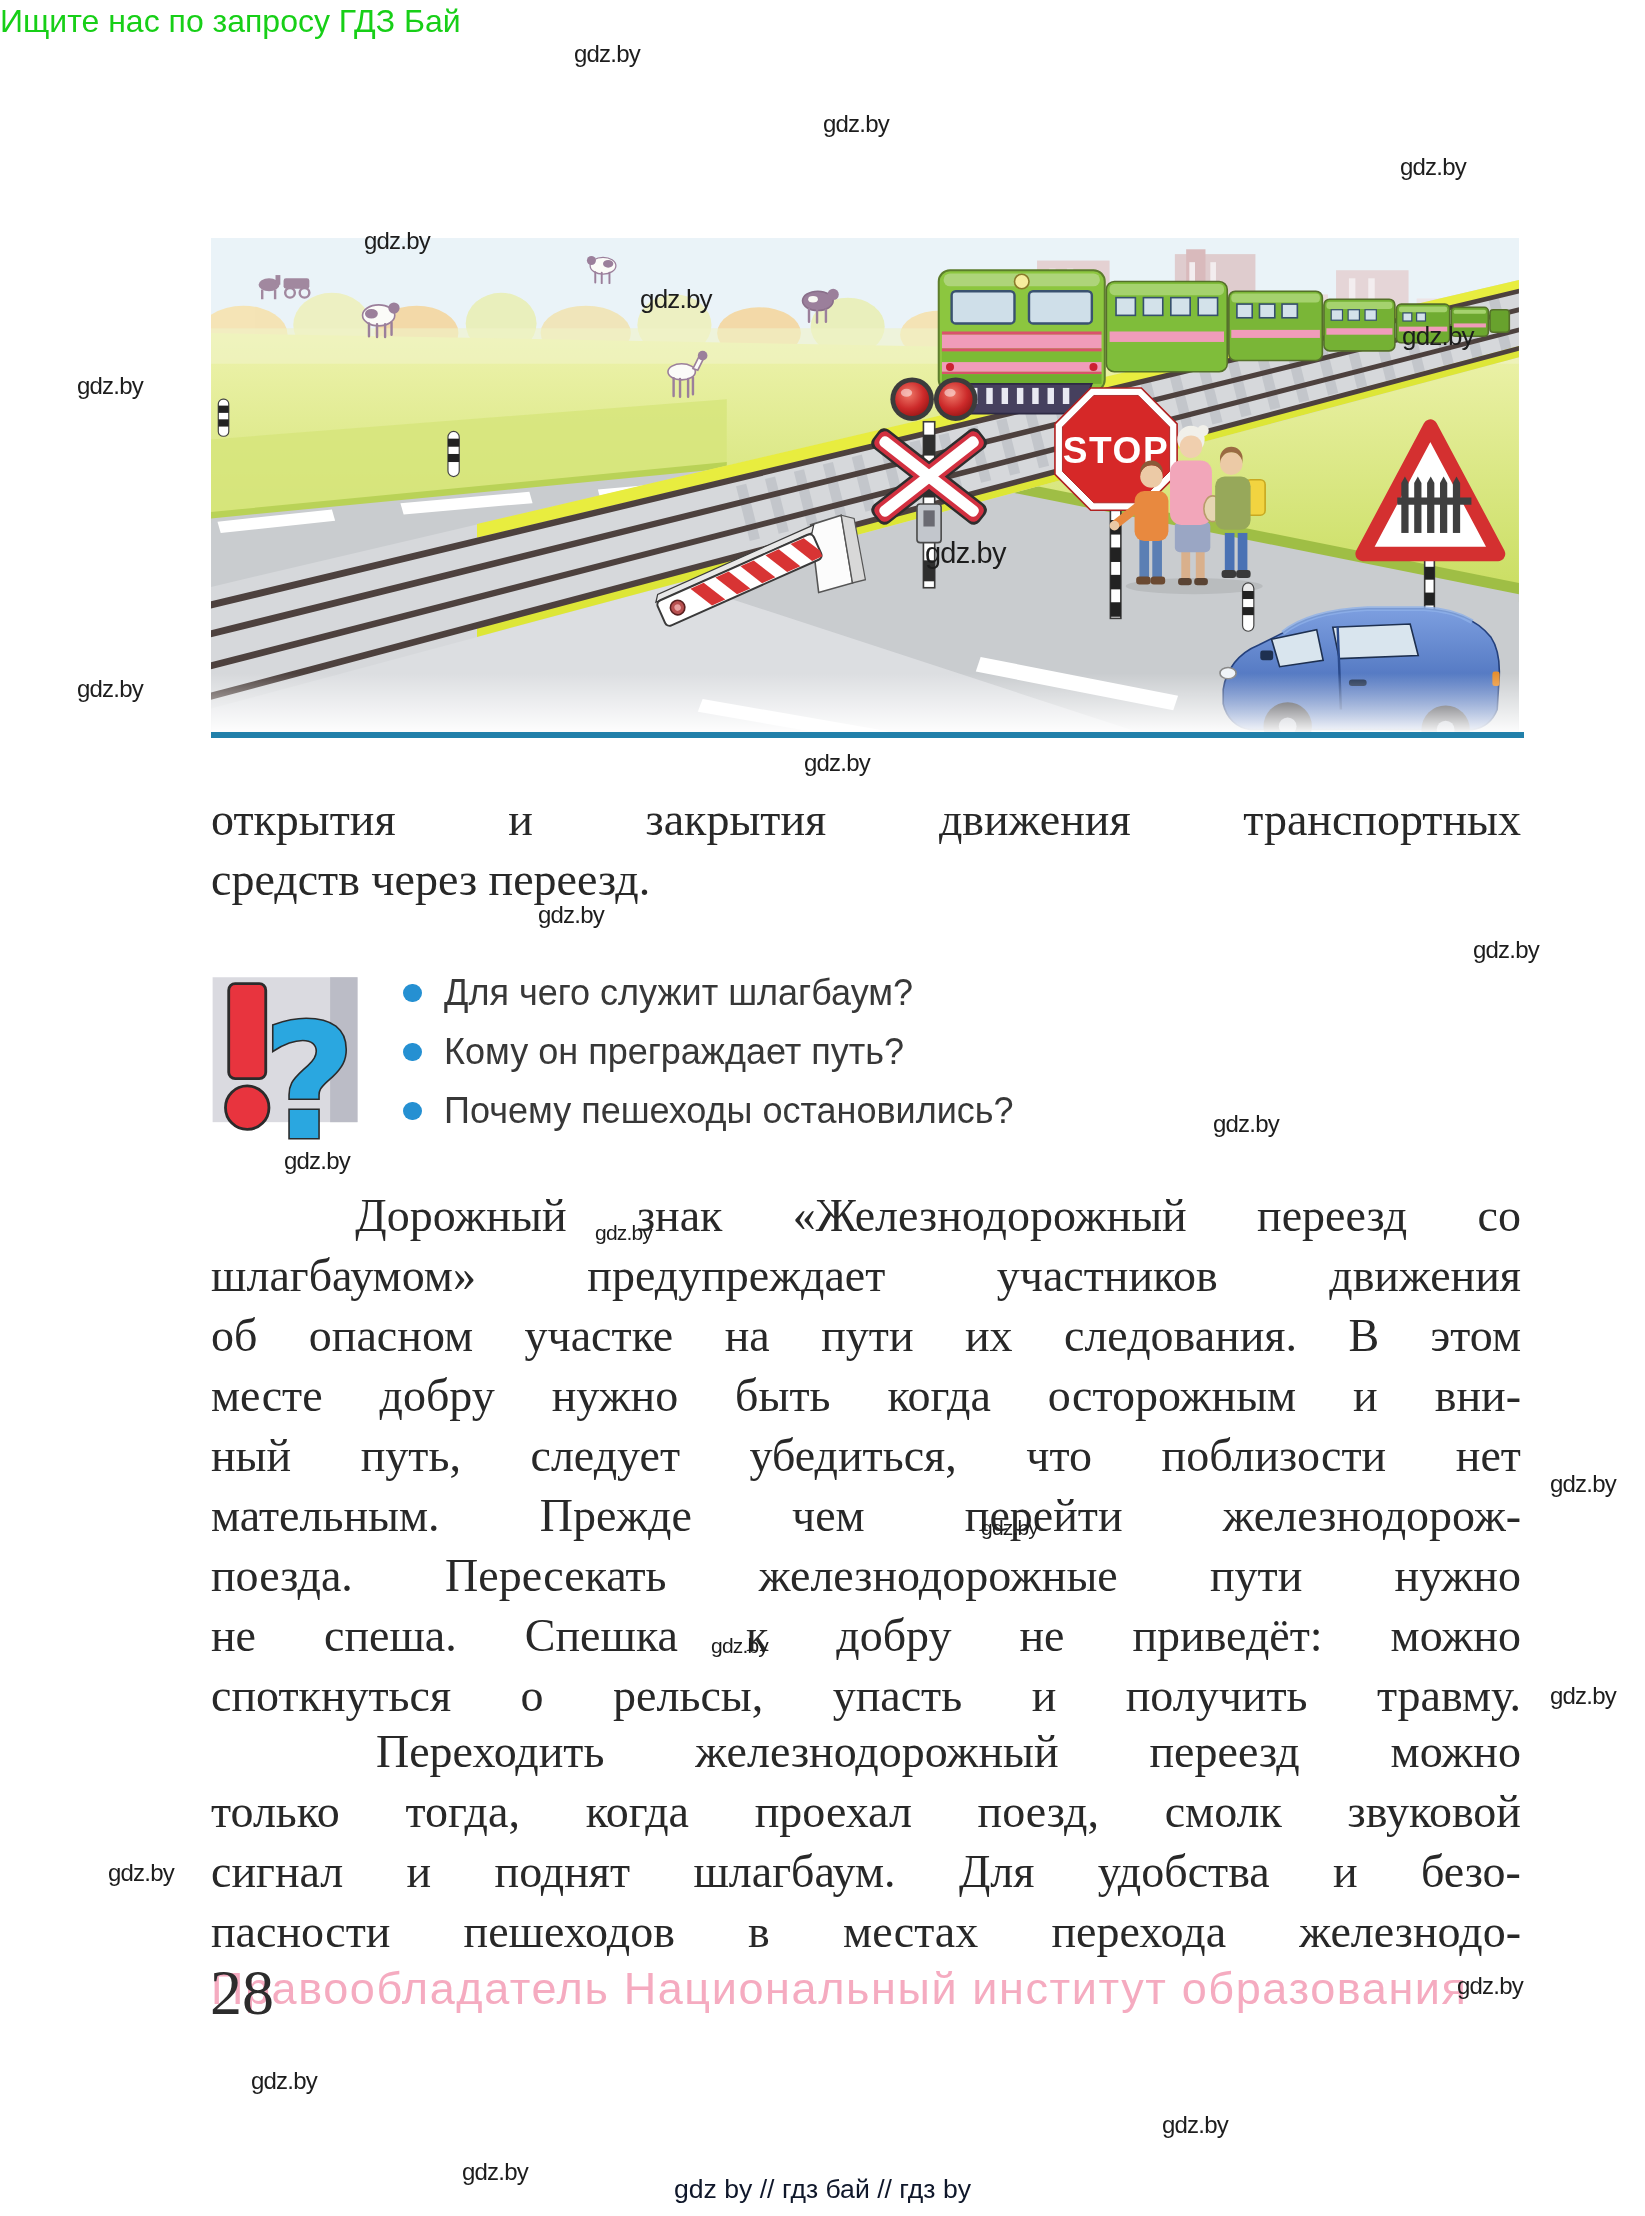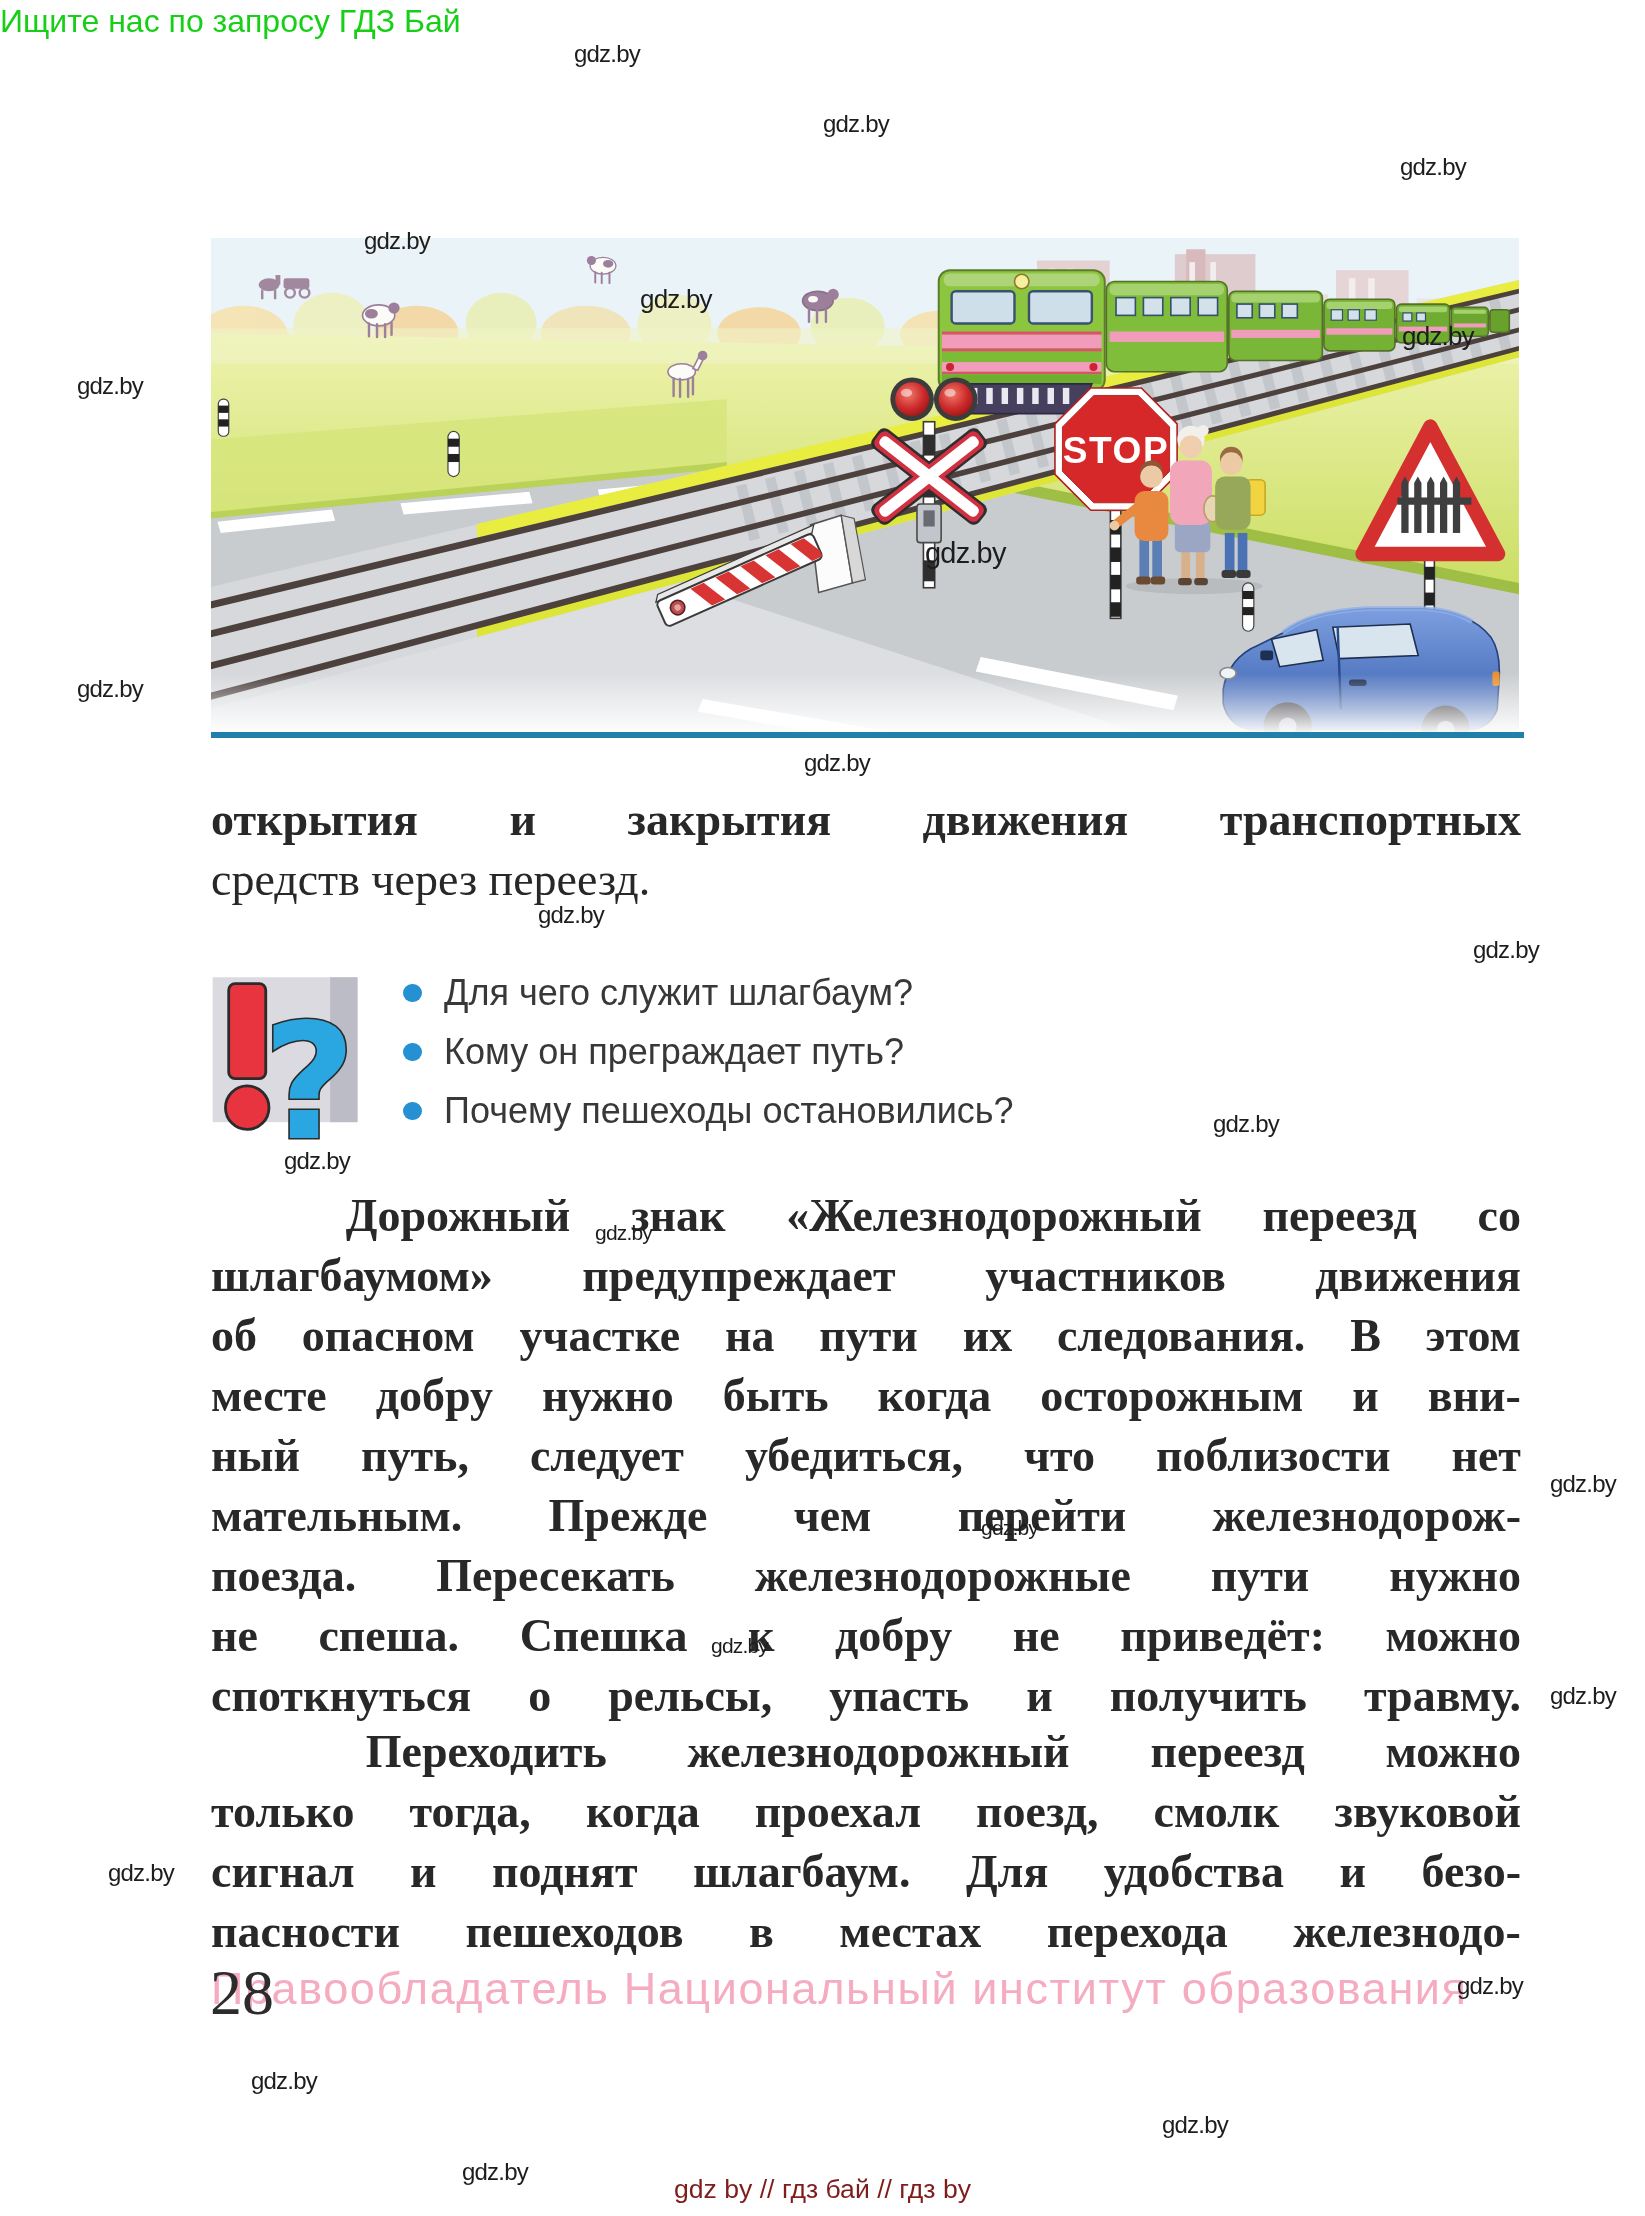--- a/index.html
+++ b/index.html
@@ -7,32 +7,32 @@
         font-family:"Liberation Serif",serif;color:#282828;}
   .promo{position:absolute;top:3.2px;left:0;width:100%;
          font-family:"Liberation Sans",sans-serif;font-size:32px;color:#17cf17;}
   .wm{position:absolute;font-family:"Liberation Sans",sans-serif;color:#1d1d1d;
       letter-spacing:-0.8px;z-index:30;white-space:nowrap;}
   #illu{position:absolute;left:211px;top:238px;width:1308px;height:494px;z-index:5;}
   .divider{position:absolute;left:211px;top:732px;width:1313px;height:6.4px;background:#2180aa;z-index:6;}
   .para{position:absolute;left:211px;width:1310px;font-size:46px;z-index:10;}
   #paraA{top:790px;} #paraB{top:1186px;} #paraC{top:1722px;}
   .tline{height:60px;line-height:60px;white-space:nowrap;}
-  .tline.just{display:flex;justify-content:space-between;font-weight:bold;}
+  .tline.just{display:flex;justify-content:space-between;}
   .indent{display:inline-block;width:74px;flex:0 0 74px;}
   #qicon{position:absolute;left:211px;top:969px;z-index:10;}
   #questions{position:absolute;left:403px;top:972px;z-index:10;}
   .qrow{display:flex;align-items:center;height:42px;margin-bottom:17px;
         font-family:"Liberation Sans",sans-serif;font-size:36px;color:#383838;white-space:nowrap;}
   .qdot{width:18.5px;height:18.5px;border-radius:50%;background:#2590d2;margin-right:22.6px;flex:0 0 18.5px;}
   .copyright{position:absolute;left:211px;top:1963px;font-family:"Liberation Sans",sans-serif;
              font-size:45px;letter-spacing:1.6px;color:#f5abc0;z-index:8;white-space:nowrap;}
   .pagenum{position:absolute;left:210px;top:1956px;font-size:64px;color:#2c2c2c;z-index:9;}
   .links{position:absolute;left:0;top:2174px;width:100%;text-align:center;
-         font-family:"Liberation Sans",sans-serif;font-size:26.6px;color:#7f1d1d;z-index:10;}
+         font-family:"Liberation Sans",sans-serif;font-size:26.6px;color:#0f172a;z-index:10;}
 </style>
 </head>
 <body>
 
 <div id="page">
 
   <div class="promo">Ищите нас по запросу ГДЗ Бай</div>
 
   <svg id="illu" viewBox="0 0 1623 613">
     <defs>

